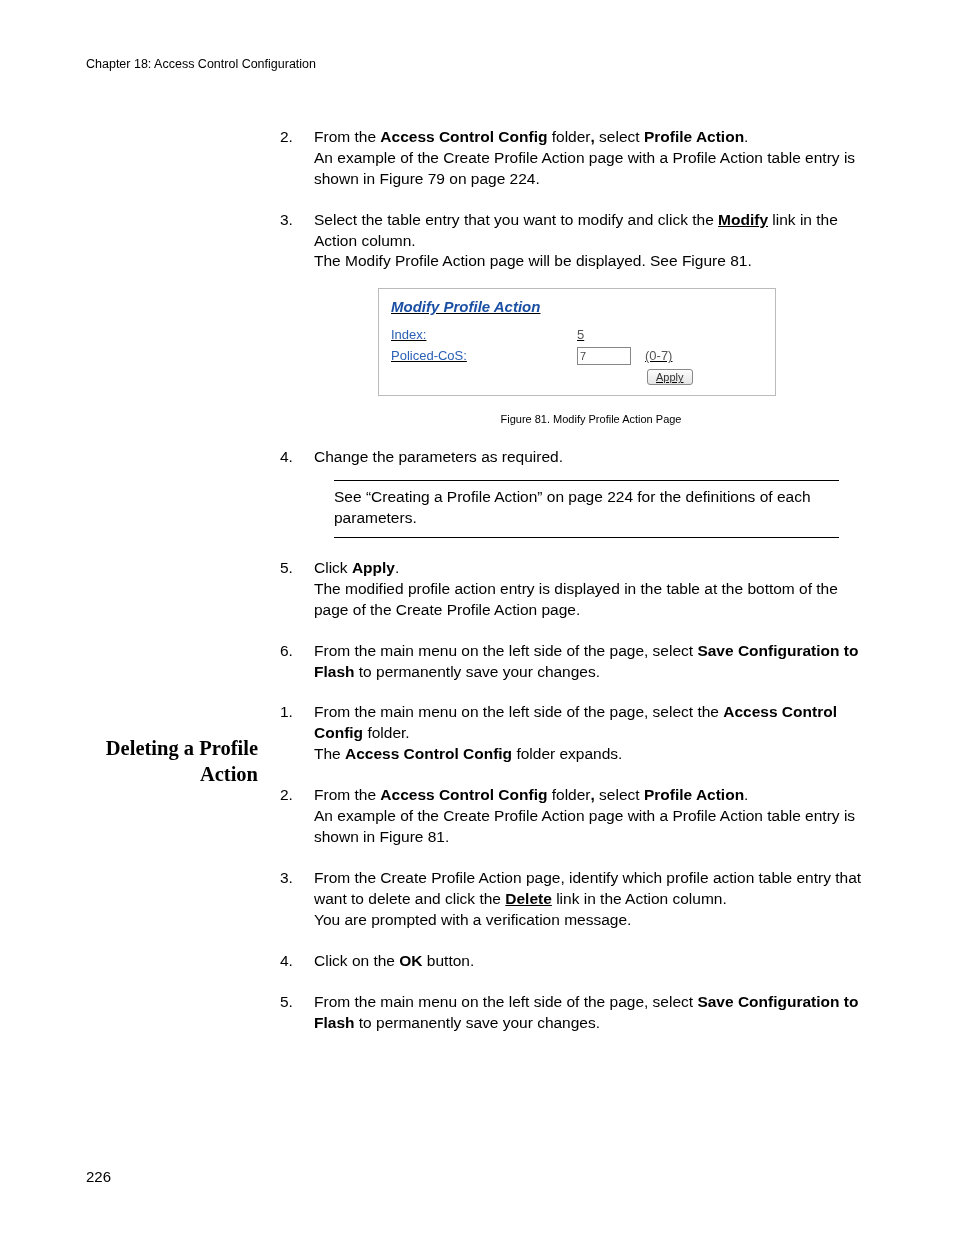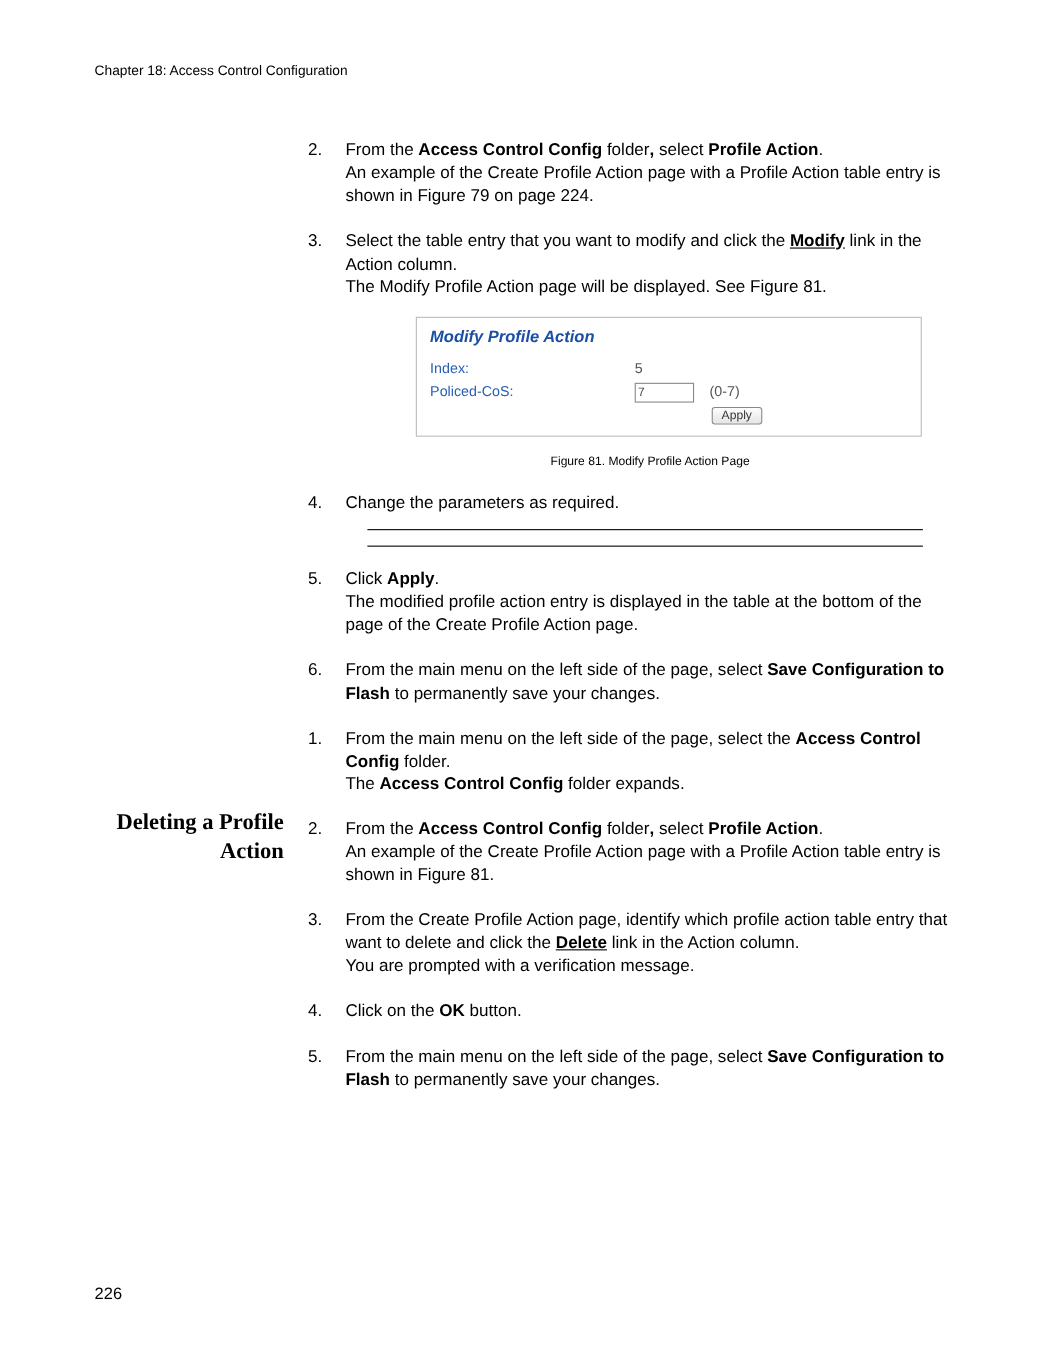--- a/index.html
+++ b/index.html
@@ -37,25 +37,26 @@
   }
   ol.steps > li .num {
     position: absolute;
     left: 0;
     top: 0;
   }
   .bold { font-weight: bold; }
   .uline { text-decoration: underline; }
   .figure-wrap {
     margin: 16px 0 10px 64px;
-    width: 460px;
+    width: 398px;
     border: 1px solid #bbb;
     padding: 8px 0 10px 12px;
     box-sizing: border-box;
     background: #fff;
+    text-decoration: underline;
   }
   .fig-title {
     color: #1a4fa3;
     font-style: italic;
     font-weight: bold;
     font-size: 15px;
     margin-bottom: 8px;
   }
   .fig-row {
     display: flex;
@@ -163,20 +164,21 @@
             <button type="button" class="fig-btn">Apply</button>
           </div>
         </div>
         <div class="fig-caption">Figure 81. Modify Profile Action Page</div>
       </li>
 
       <li>
         <span class="num">4.</span>
         <span>Change the parameters as required.</span>
         <div class="note-box">
+          <div>See “Creating a Profile Action” on page 224 for the definitions of each parameters.</div>
         </div>
       </li>
 
       <li>
         <span class="num">5.</span>
         <span>Click </span><span class="bold">Apply</span><span>.</span><br>
         <span>The modified profile action entry is displayed in the table at the bottom of the page of the Create Profile Action page.</span>
       </li>
 
       <li>

